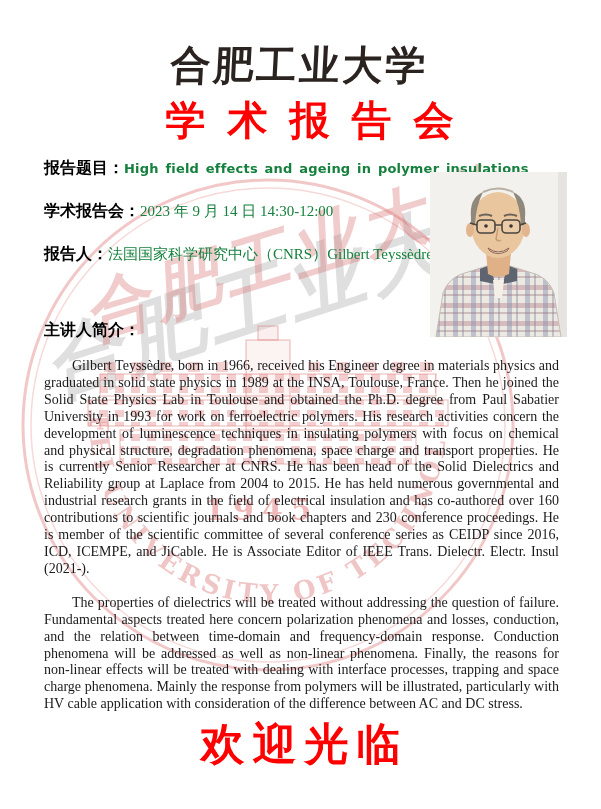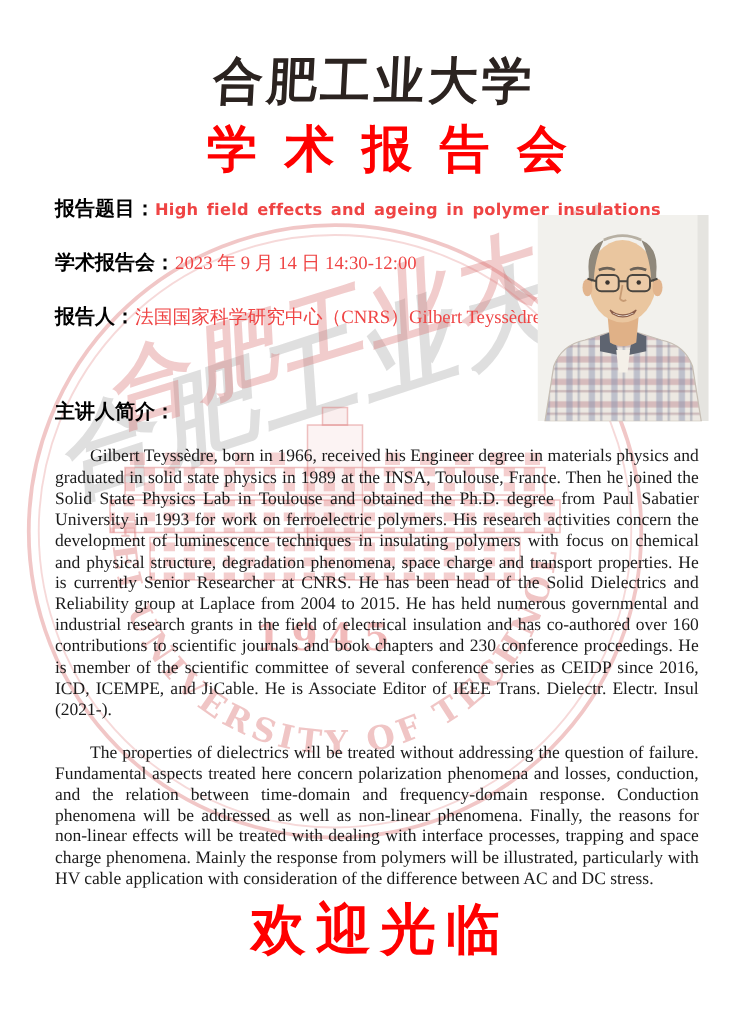--- a/index.html
+++ b/index.html
@@ -9,21 +9,21 @@
   .content{position:relative;z-index:2;}
   .uni-name{padding-top:40px;text-align:center;font-family:"DejaVu Serif",serif;
             font-weight:700;font-size:40px;line-height:50px;letter-spacing:3px;color:#2b2320;
             transform:skewX(-3deg);}
   .event-title{margin-top:6px;text-align:center;font-family:"DejaVu Sans",sans-serif;
                font-weight:700;font-size:40px;line-height:48px;letter-spacing:22px;
                text-indent:22px;color:#FF0000;padding-left:18px;}
   .details{margin:13px 0 0 44px;}
   .drow{height:22px;line-height:22px;margin-bottom:21px;white-space:nowrap;}
   .dlabel{font-weight:700;font-size:16px;color:#000;text-align:right;}
-  .dvalue{font-size:15px;color:#ef4444;}
+  .dvalue{font-size:15px;color:#15803d;}
   .dvalue.mono{font-family:"DejaVu Sans",sans-serif;font-weight:700;font-size:13px;
                word-spacing:2px;letter-spacing:0.2px;}
   .photo{position:absolute;left:430px;top:172px;width:137px;height:165px;z-index:1;}
   .sec{margin:0 42px 0 44px;}
   .sec-h{margin-top:54px;font-weight:700;font-size:16px;line-height:22px;color:#000;}
   .sec.abstract .sec-h{margin-top:20px;}
   .para{margin:17px 0 0 0;font-size:14px;line-height:16.9px;text-align:justify;
         text-indent:28px;color:#1a1a1a;}
   .welcome{margin-top:9px;text-align:center;font-family:"DejaVu Sans",sans-serif;
            font-weight:700;font-size:44px;line-height:44px;letter-spacing:8px;

